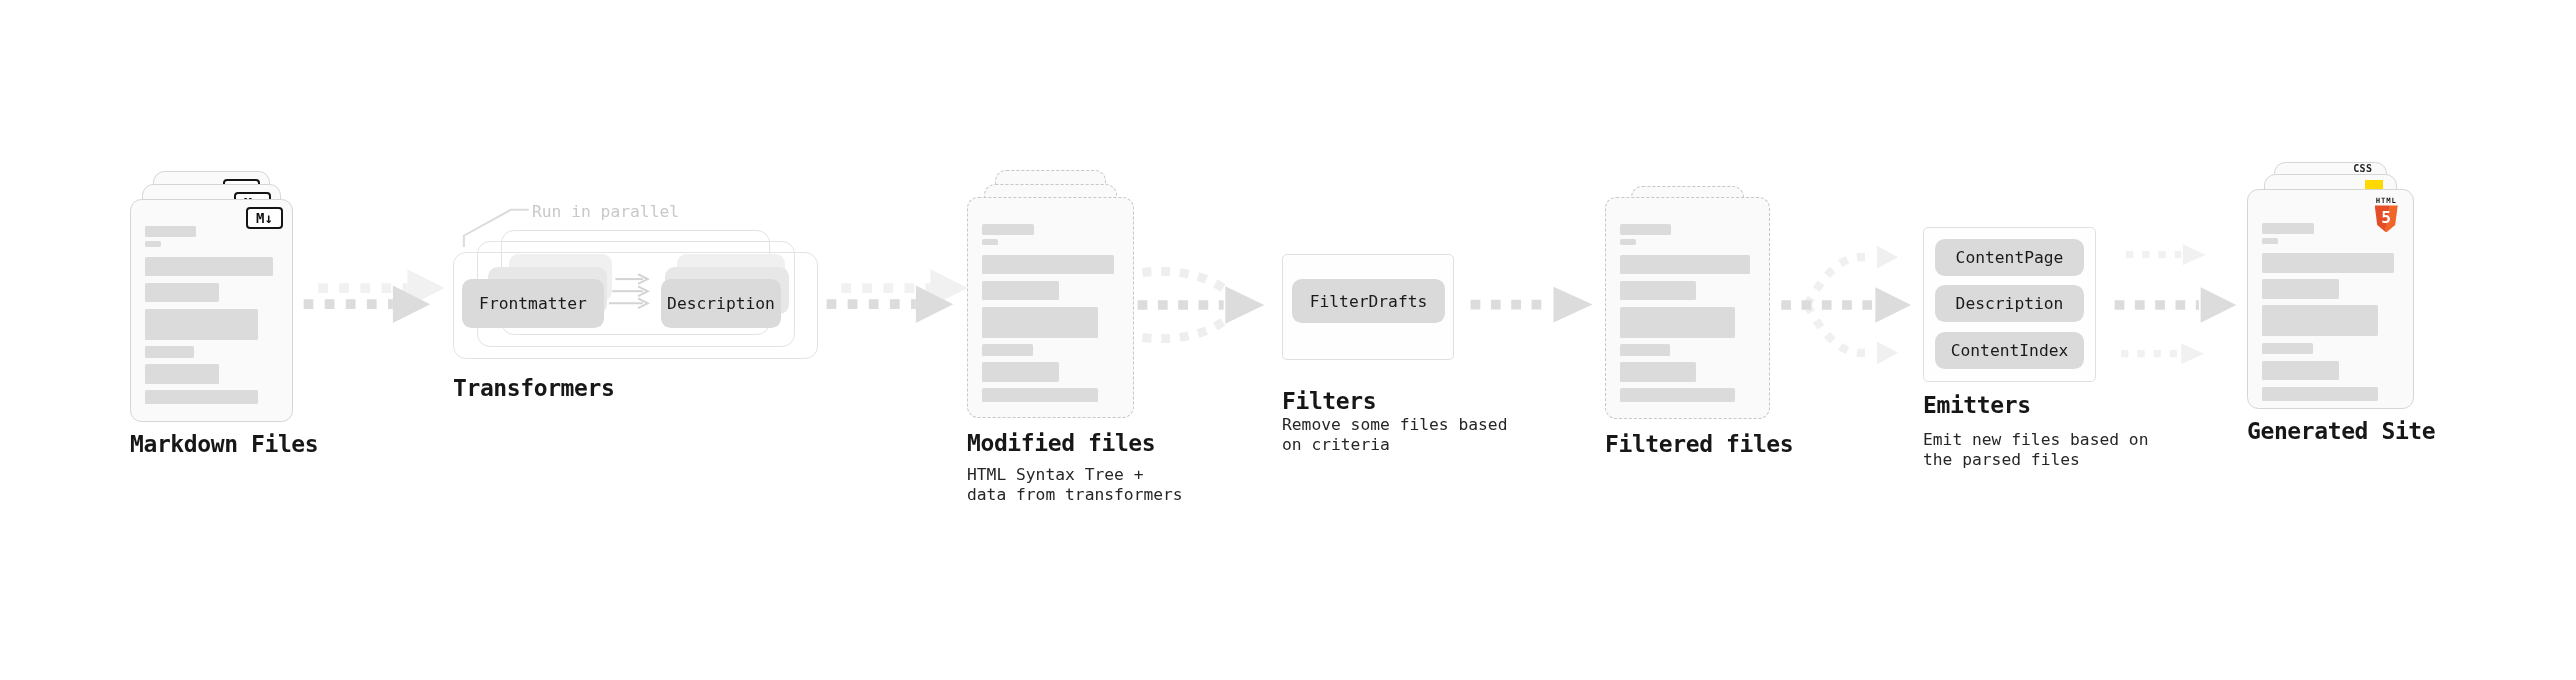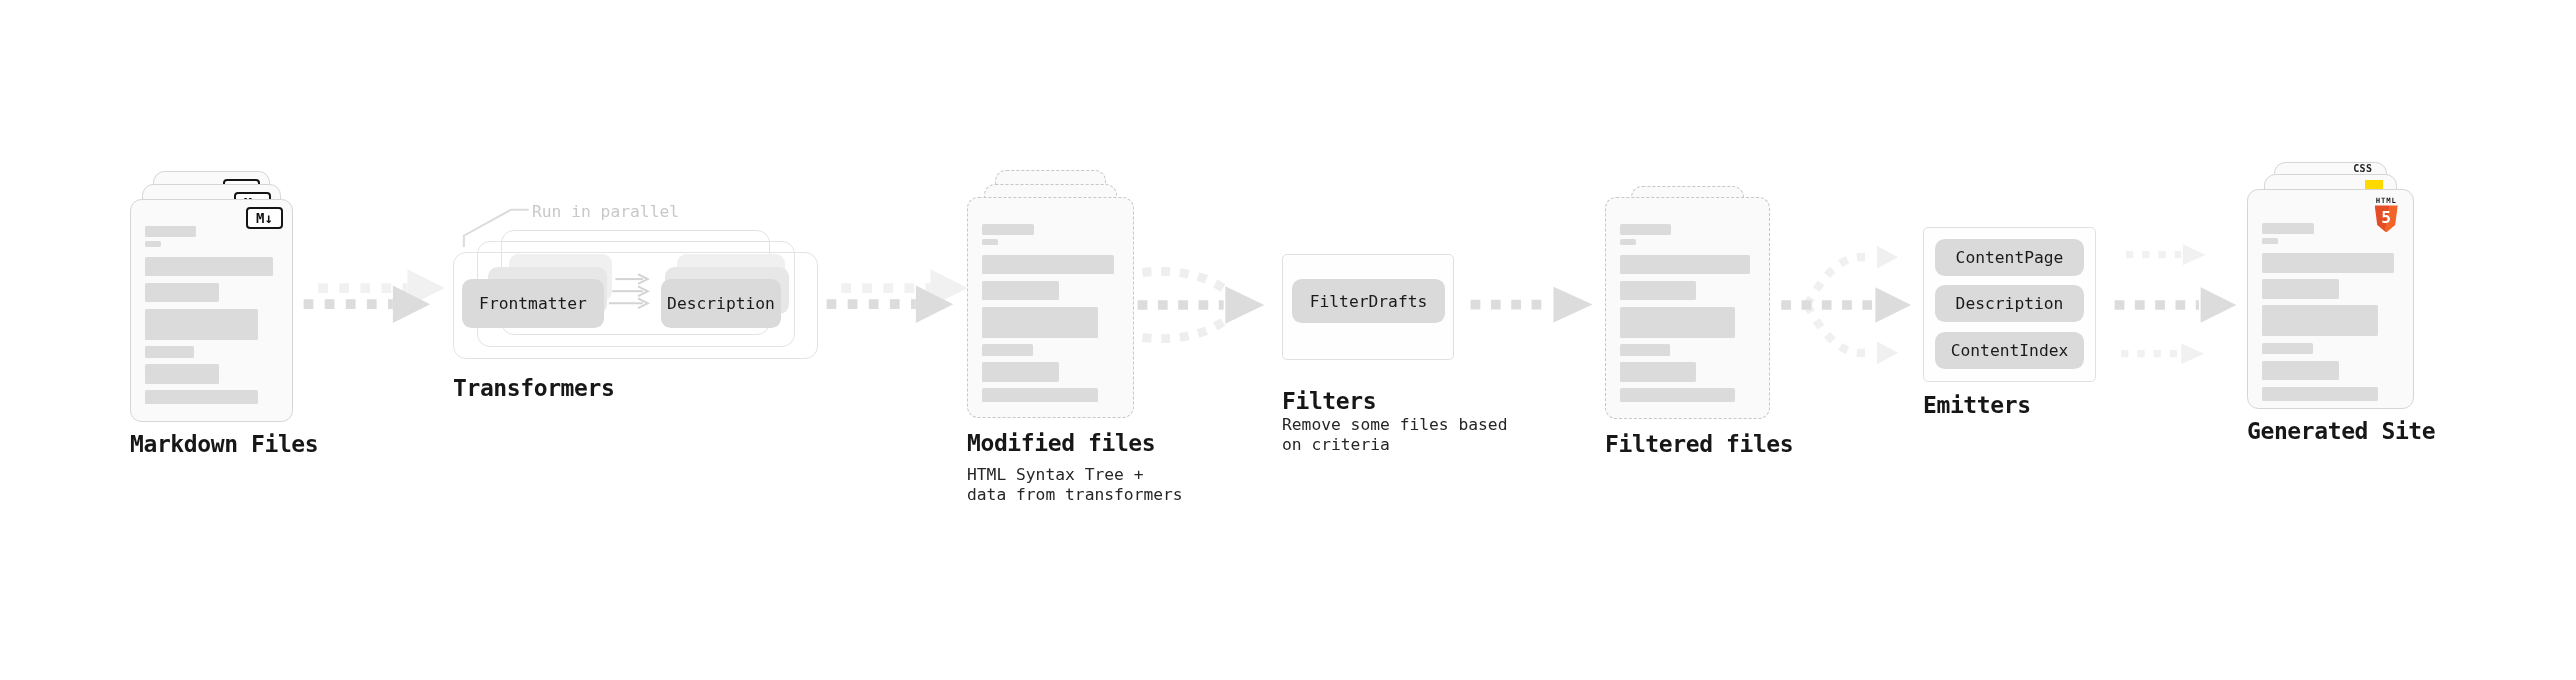--- a/index.html
+++ b/index.html
@@ -214,20 +214,24 @@
         <span>ContentPage</span>
       </div>
     <div class="epill">
         <span>Description</span>
       </div>
     <div class="epill">
         <span>ContentIndex</span>
       </div>
   </div>
   <div class="stage-title" style="left:1923px;top:392px">Emitters</div>
+  <div class="desc" style="left:1923px;top:430px">
+    <div>Emit new files based on</div>
+    <div>the parsed files</div>
+  </div>
 
   <svg class="abs" style="left:2113px;top:244px" width="142" height="122" viewBox="0 0 175 150">
     <line x1="16" y1="13" x2="84" y2="13" stroke="#f1f1f1" stroke-width="9" stroke-dasharray="9 11"></line>
     <polygon points="86,0 114,13 86,26" fill="#f1f1f1"></polygon>
     <line x1="2" y1="75" x2="106" y2="75" stroke="#dcdcdc" stroke-width="12" stroke-dasharray="12 13"></line>
     <polygon points="108,53 152,75 108,97" fill="#dcdcdc"></polygon>
     <line x1="10" y1="135" x2="82" y2="135" stroke="#f1f1f1" stroke-width="9" stroke-dasharray="9 11"></line>
     <polygon points="84,122 112,135 84,148" fill="#f1f1f1"></polygon>
   </svg>
 

